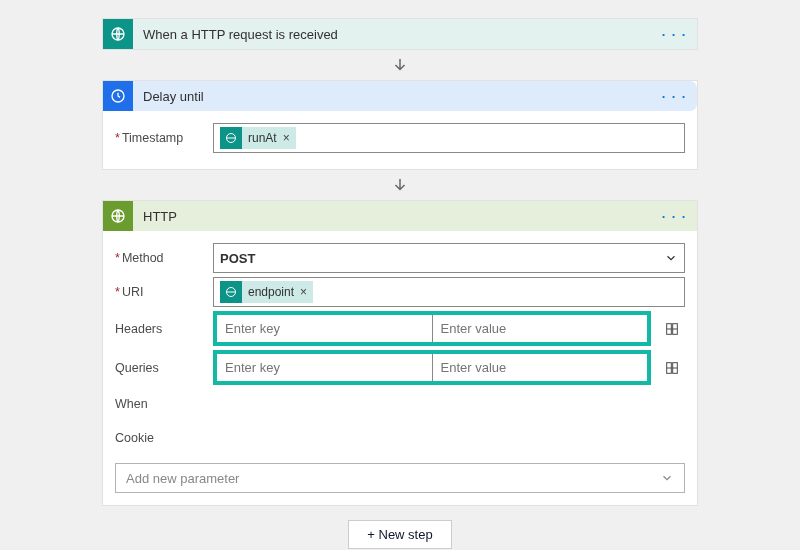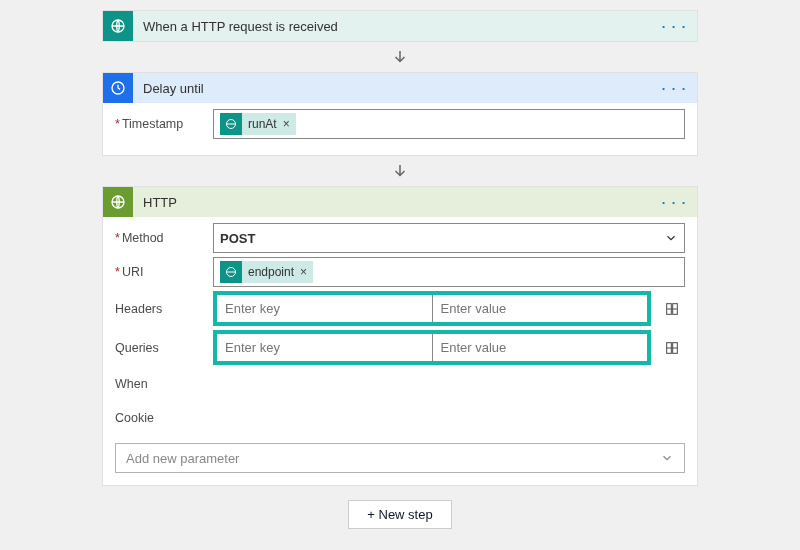--- a/index.html
+++ b/index.html
@@ -3,21 +3,21 @@
 <meta charset="utf-8">
 <style>
   * { box-sizing: border-box; margin: 0; padding: 0; }
   body {
     font-family: "Segoe UI", -apple-system, sans-serif;
     font-size: 13px;
     background: #f0f0f0;
     color: #323130;
     padding: 6px 0;
   }
-  .canvas { width: 676px; margin: 4px auto; }
+  .canvas { width: 676px; margin: 12px auto; }
   .step-card {
     background: #fff;
     border: 1px solid #e1e1e1;
     margin: 0 auto;
     width: 596px;
   }
   .step-header {
     display: flex;
     align-items: center;
     height: 30px;
@@ -25,23 +25,23 @@
     font-size: 13px;
   }
   .step-header .icon-box {
     width: 30px; height: 30px;
     display: flex; align-items: center; justify-content: center;
     color: #fff;
   }
   .step-header .title { flex: 1; padding-left: 10px; }
   .ellipsis { color: #0078d4; letter-spacing: 1px; font-weight: bold; cursor: pointer; }
   .hdr-teal   { background: #e3f1ef; } .hdr-teal .icon-box   { background: #0d9488; }
-  .hdr-blue   { background: #deebfb; } .hdr-blue .icon-box   { background: #1f6feb; }
+  .hdr-blue   { background: #deebfb; border-radius: 7px; } .hdr-blue .icon-box   { background: #1f6feb; }
   .hdr-green  { background: #e6eedc; } .hdr-green .icon-box  { background: #6b9c2f; }
-  .step-body { padding: 2px 12px 12px; }
+  .step-body { padding: 8px 12px 12px; }
   .row { display: flex; align-items: center; margin: 4px 0; min-height: 30px; gap: 8px; }
   .label { width: 90px; font-size: 12.5px; color: #4b4b4b; }
   .req::before { content: "*"; color: #a4262c; margin-right: 2px; }
   .field {
     flex: 1;
     border: 1px solid #8a8886;
     min-height: 30px;
     display: flex; align-items: center;
     padding: 2px 6px;
     background: #fff;

